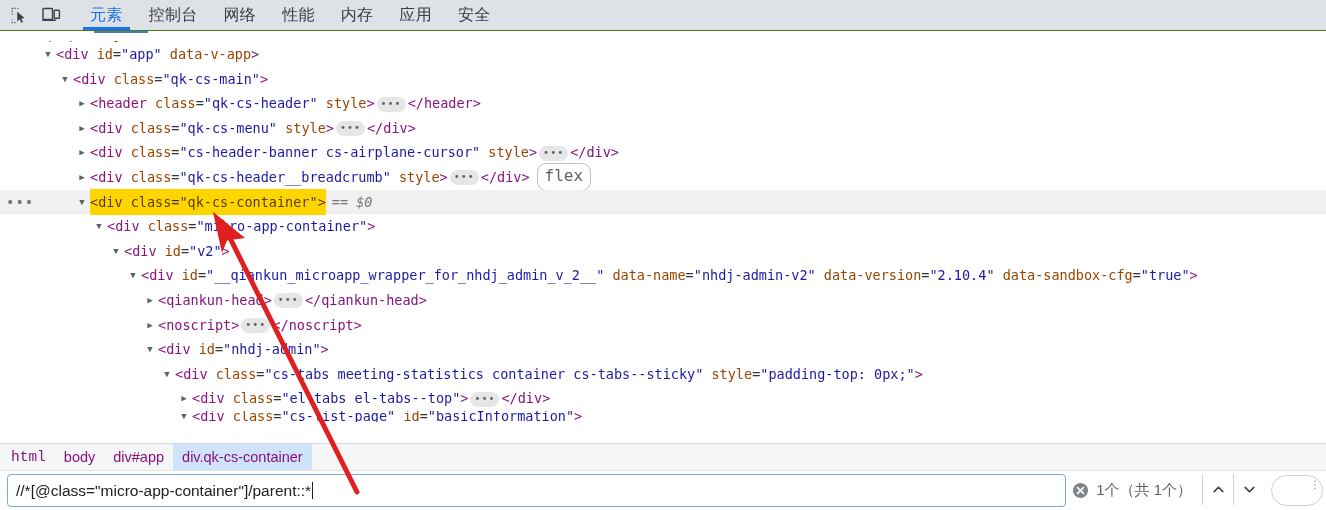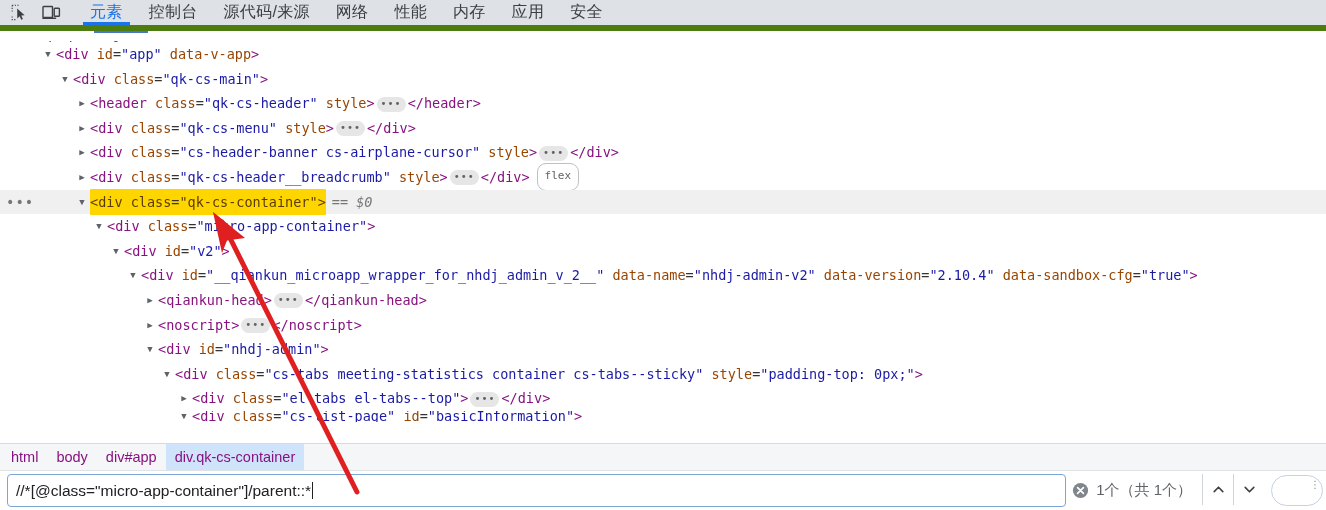--- a/index.html
+++ b/index.html
@@ -18,21 +18,21 @@
     background: #ffffff;
   }
 
   
   .tabbar {
     height: 31px;
     flex: 0 0 31px;
     background: #dee1e6;
     display: flex;
     align-items: stretch;
-    border-bottom: 6px solid #4d7c0f;
+    border-bottom: 1px solid #4d7c0f;
     position: relative;
     z-index: 4;
   }
   .tb-icons {
     display: flex; align-items: center;
     padding: 0 4px 0 6px;
     gap: 6px;
   }
   .tb-icon {
     width: 26px; height: 24px;
@@ -127,21 +127,21 @@
   .dollar {
     color: #777;
     font-style: italic;
     margin-left: 6px;
   }
   .badge-flex {
     display: inline-block;
     border: 1px solid #bdc1c6;
     border-radius: 9px;
     padding: 0px 7px 1px;
-    font-size: 11px;
+    font-size: 16px;
     color: #5f6368;
     margin-left: 7px;
     background: #fff;
     vertical-align: middle;
     font-family: "DejaVu Sans Mono", monospace;
   }
   .hl {
     background: #ffd500;
     border-radius: 1px;
     padding: 1px 0;
@@ -173,21 +173,21 @@
     position: relative;
     z-index: 3;
   }
   .crumb {
     display: flex; align-items: center;
     padding: 0 9px;
     color: #881280;
     white-space: nowrap;
     font-family: "Liberation Sans", sans-serif;
   }
-  .crumb:first-child { padding-left: 11px; }
+  .crumb:first-child { padding-left: 11px; font-family: Liberation Mono, monospace; }
   .crumb.active { background: #cfe3fb; color: #881280; }
 
   
   .searchbar {
     flex: 0 0 40px;
     height: 40px;
     background: #ffffff;
     border-top: 1px solid #e0e2e4;
     display: flex;
     align-items: center;
@@ -295,23 +295,20 @@
     </div>
     <div class="tab-sep"></div>
     <div class="tabs">
       <div class="tab active">
           <span>元素</span>
         </div>
       <div class="tab">
           <span>控制台</span>
         </div>
       <div class="tab">
-          <span>源代码/来源</span>
-        </div>
-      <div class="tab">
           <span>网络</span>
         </div>
       <div class="tab">
           <span>性能</span>
         </div>
       <div class="tab">
           <span>内存</span>
         </div>
       <div class="tab">
           <span>应用</span>

